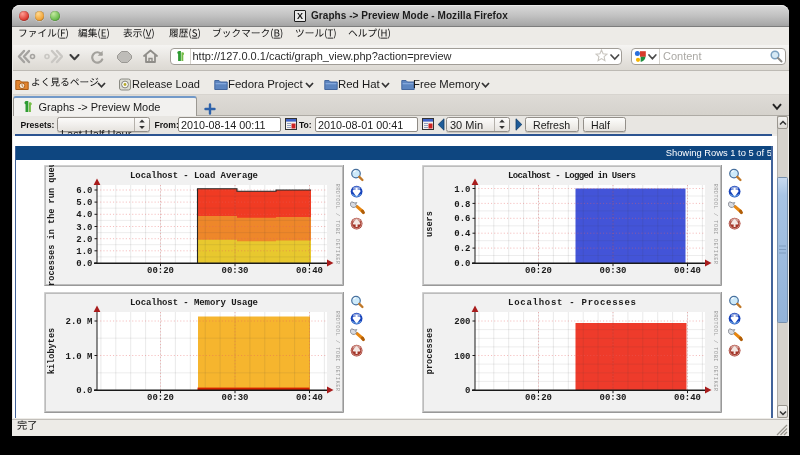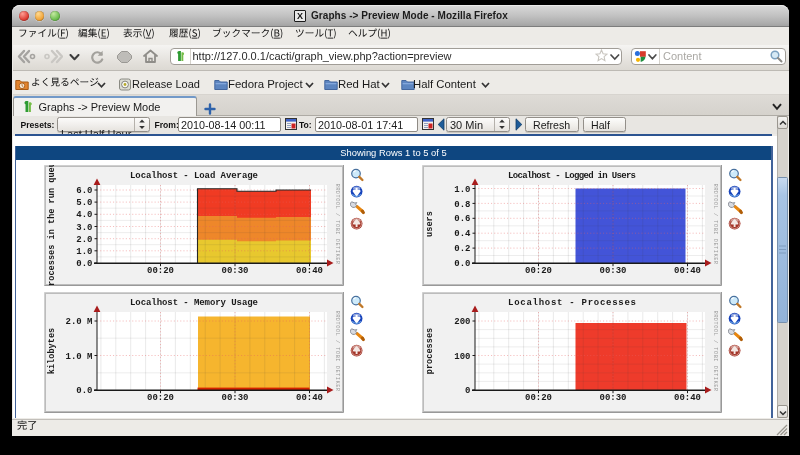--- a/index.html
+++ b/index.html
@@ -182,21 +182,21 @@
 <path d="M1.6,5 L12.4,5 L12.4,6.3 L1.6,6.3 Z" fill="#8aade0" opacity="0.85"></path>
   </svg>
 <div class="abs" style="left:338px;top:78px;font:11.4px Liberation Sans, sans-serif;color:#1a1a1a">Red Hat</div>
 <svg class="abs" style="left:381px;top:81.5px" width="10" height="7">
 <path d="M1,1 L4.5,4.8 L8,1" stroke="#333" stroke-width="1.7" fill="none"></path>
   </svg>
 <svg class="abs" style="left:401px;top:78px" width="14" height="13">
 <path d="M0.8,2.5 L5,2.5 L6.5,4 L13.2,4 L13.2,11.5 L0.8,11.5 Z" fill="#5c85c0" stroke="#44679e" stroke-width="1"></path>
 <path d="M1.6,5 L12.4,5 L12.4,6.3 L1.6,6.3 Z" fill="#8aade0" opacity="0.85"></path>
   </svg>
-<div class="abs" style="left:413px;top:78px;font:11.3px Liberation Sans, sans-serif;color:#1a1a1a">Half Content</div>
+<div class="abs" style="left:413px;top:78px;font:11.3px Liberation Sans, sans-serif;color:#1a1a1a">Free Memory</div>
 <svg class="abs" style="left:481px;top:81.5px" width="10" height="7">
 <path d="M1,1 L4.5,4.8 L8,1" stroke="#333" stroke-width="1.7" fill="none"></path>
   </svg>
 <div class="abs" style="left:12.5px;top:95px;width:776px;height:21px;background:linear-gradient(#dedbd6,#d5d2cc);border-bottom:1px solid #aeaba5"></div>
 <div class="abs" style="left:13px;top:96px;width:183.5px;height:20px;background:#f2f1ef;border:1px solid #9b9892;border-bottom:none;border-top:2.5px solid #7299c8;border-radius:3px 3px 0 0"></div>
 <svg class="abs" style="left:21.5px;top:100px" width="13" height="13">
 <path d="M4.4,1 C2.2,1 2,3.7 3.5,4.3 L3.5,12 L6.3,12 L6.3,1 Z" fill="#2e9b33"></path>
 <path d="M7.6,2.3 C9.9,1.9 10.5,4.7 8.9,5.3 L8.9,12 L6.8,12 L6.8,2.7 Z" fill="#74bd47"></path>
   </svg>
 <div class="abs" style="left:38.5px;top:100.5px;font:11px Liberation Sans, sans-serif;color:#1a1a1a">Graphs -&gt; Preview Mode</div>
@@ -219,21 +219,21 @@
 <div class="abs" style="left:177.5px;top:116.5px;width:103px;height:15.5px;background:#fff;border:1px solid #8f8b85;border-radius:2px"></div>
 <div class="abs" style="left:181.0px;top:119px;font:10.8px Liberation Sans, sans-serif;color:#1a1a1a">2010-08-14 00:11</div>
 <svg class="abs" style="left:285px;top:117.5px" width="12" height="12">
 <rect x="0.5" y="0.5" width="11" height="11" fill="#f4f2ee" stroke="#333" stroke-width="1"></rect>
 <rect x="1" y="1" width="10" height="2.6" fill="#3f63c8"></rect>
 <rect x="6.5" y="5.5" width="4" height="5" fill="#cc2222"></rect>
 <path d="M2,5.5 H6 M2,7.5 H6 M2,9.5 H6" stroke="#8899bb" stroke-width="0.9"></path>
   </svg>
 <div class="abs" style="left:299px;top:119.5px;font:bold 8.6px Liberation Sans, sans-serif;color:#111">To:</div>
 <div class="abs" style="left:314.5px;top:116.5px;width:103.5px;height:15.5px;background:#fff;border:1px solid #8f8b85;border-radius:2px"></div>
-<div class="abs" style="left:318.0px;top:119px;font:10.8px Liberation Sans, sans-serif;color:#1a1a1a">2010-08-01 17:41</div>
+<div class="abs" style="left:318.0px;top:119px;font:10.8px Liberation Sans, sans-serif;color:#1a1a1a">2010-08-01 00:41</div>
 <svg class="abs" style="left:421.5px;top:117.5px" width="12" height="12">
 <rect x="0.5" y="0.5" width="11" height="11" fill="#f4f2ee" stroke="#333" stroke-width="1"></rect>
 <rect x="1" y="1" width="10" height="2.6" fill="#3f63c8"></rect>
 <rect x="6.5" y="5.5" width="4" height="5" fill="#cc2222"></rect>
 <path d="M2,5.5 H6 M2,7.5 H6 M2,9.5 H6" stroke="#8899bb" stroke-width="0.9"></path>
   </svg>
 <svg class="abs" style="left:434.5px;top:117.5px" width="10" height="13">
 <path d="M9,0.8 L9,12.2 L3.2,6.5 Z" fill="#1e5c99" stroke="#123c66" stroke-width="0.8"></path>
   </svg>
 <div class="abs" style="left:445.5px;top:116.5px;width:64.5px;height:15.5px;background:linear-gradient(#fcfbfa,#efedea 60%,#e6e3de);border:1px solid #938f89;border-radius:2.5px;box-shadow:0 1px 0 #c9c5bf"></div>
@@ -245,21 +245,21 @@
   </svg>
 <svg class="abs" style="left:514.5px;top:117.5px" width="10" height="13">
 <path d="M1,0.8 L1,12.2 L6.8,6.5 Z" fill="#1e5c99" stroke="#123c66" stroke-width="0.8"></path>
   </svg>
 <div class="abs" style="left:525px;top:116.5px;width:53.5px;height:15px;background:linear-gradient(#fdfdfc,#f0eeea 60%,#e5e2dd);border:1px solid #938f89;border-radius:2.5px;box-shadow:0 1px 0 #c9c5bf"></div>
 <div class="abs" style="left:533px;top:118.5px;font:10.6px Liberation Sans, sans-serif;color:#1a1a1a">Refresh</div>
 <div class="abs" style="left:583px;top:116.5px;width:42.5px;height:15px;background:linear-gradient(#fdfdfc,#f0eeea 60%,#e5e2dd);border:1px solid #938f89;border-radius:2.5px;box-shadow:0 1px 0 #c9c5bf"></div>
 <div class="abs" style="left:591px;top:118.5px;font:10.6px Liberation Sans, sans-serif;color:#1a1a1a">Half</div>
 <div class="abs" style="left:15px;top:134px;width:757px;height:1.6px;background:#2c5491"></div>
 <div class="abs" style="left:12.5px;top:135.6px;width:764px;height:282.4px;background:#fff"></div>
-<div class="abs" style="left:15px;top:145.5px;width:757px;height:14px;background:#0e4680;color:#fff;font:9.4px/14px Liberation Sans, sans-serif;text-align:center">Showing Rows 1 to 5 of 5</div>
+<div class="abs" style="left:15px;top:145.5px;width:757px;height:14px;background:#0e4680;color:#fff;font:9.4px/14px Liberation Sans, sans-serif;text-align:right">Showing Rows 1 to 5 of 5</div>
 <div class="abs" style="left:15px;top:145.5px;width:1.4px;height:272.5px;background:#42639a"></div>
 <div class="abs" style="left:771px;top:145.5px;width:1.5px;height:272.5px;background:#42639a"></div>
 <div class="abs" style="left:44px;top:164.5px;width:340px;height:121px"><svg width="300" height="121">
       <rect width="300" height="121" fill="#f1f1f1"></rect>
       <path d="M0.5,121 L0.5,0.5 L299.5,0.5" fill="none" stroke="#cfcfcf" stroke-width="1"></path>
       <path d="M0.5,120.5 L299.5,120.5 L299.5,0" fill="none" stroke="#999" stroke-width="1"></path>
       <rect x="1.5" y="1.5" width="297" height="118" fill="none" stroke="#bcbcbc" stroke-width="1"></rect>
       <rect x="53.0" y="20" width="230.0" height="78.0" fill="#fff"></rect>
       <text x="150" y="12.8" font-family="Liberation Mono, monospace" font-size="9" font-weight="bold" fill="#1a1a1a" text-anchor="middle" textLength="128">Localhost - Load Average</text>
       <path d="M153.5,98.0 L153.5,23.7 L193,23.7 L193,26.3 L232,26.3 L232,25.0 L267,25.0 L267,98.0 Z" fill="#f03b23"></path>

